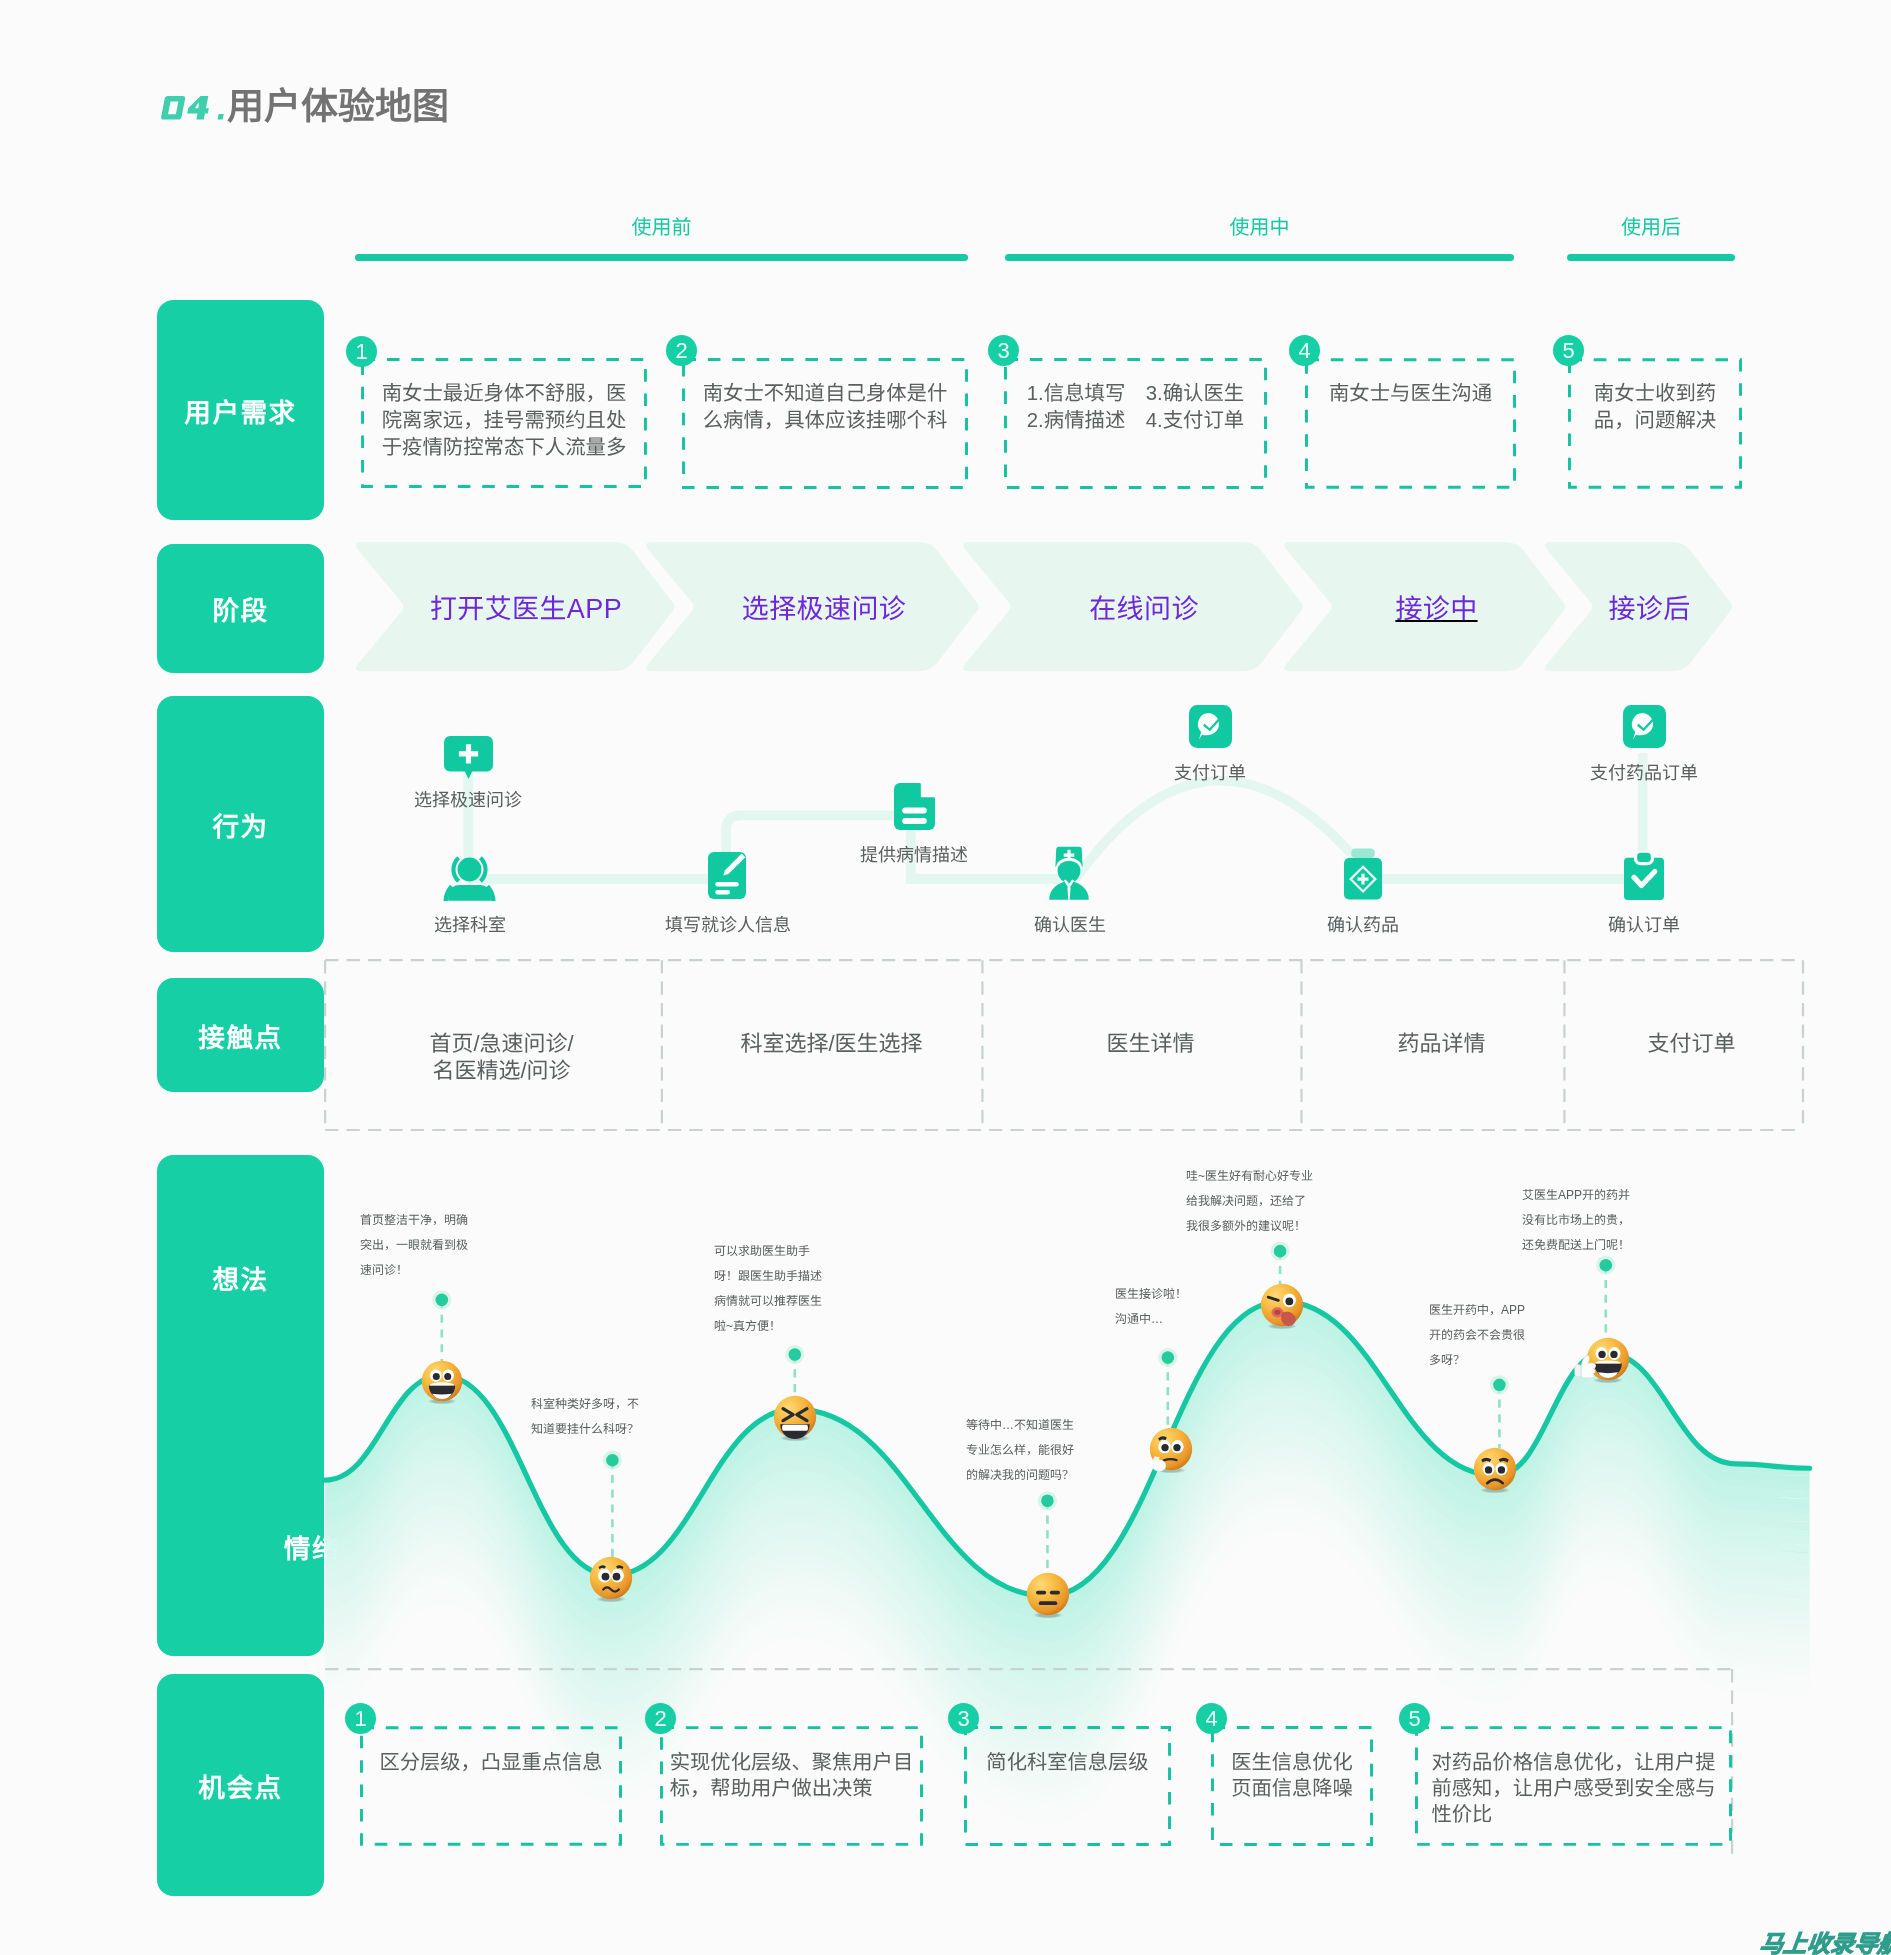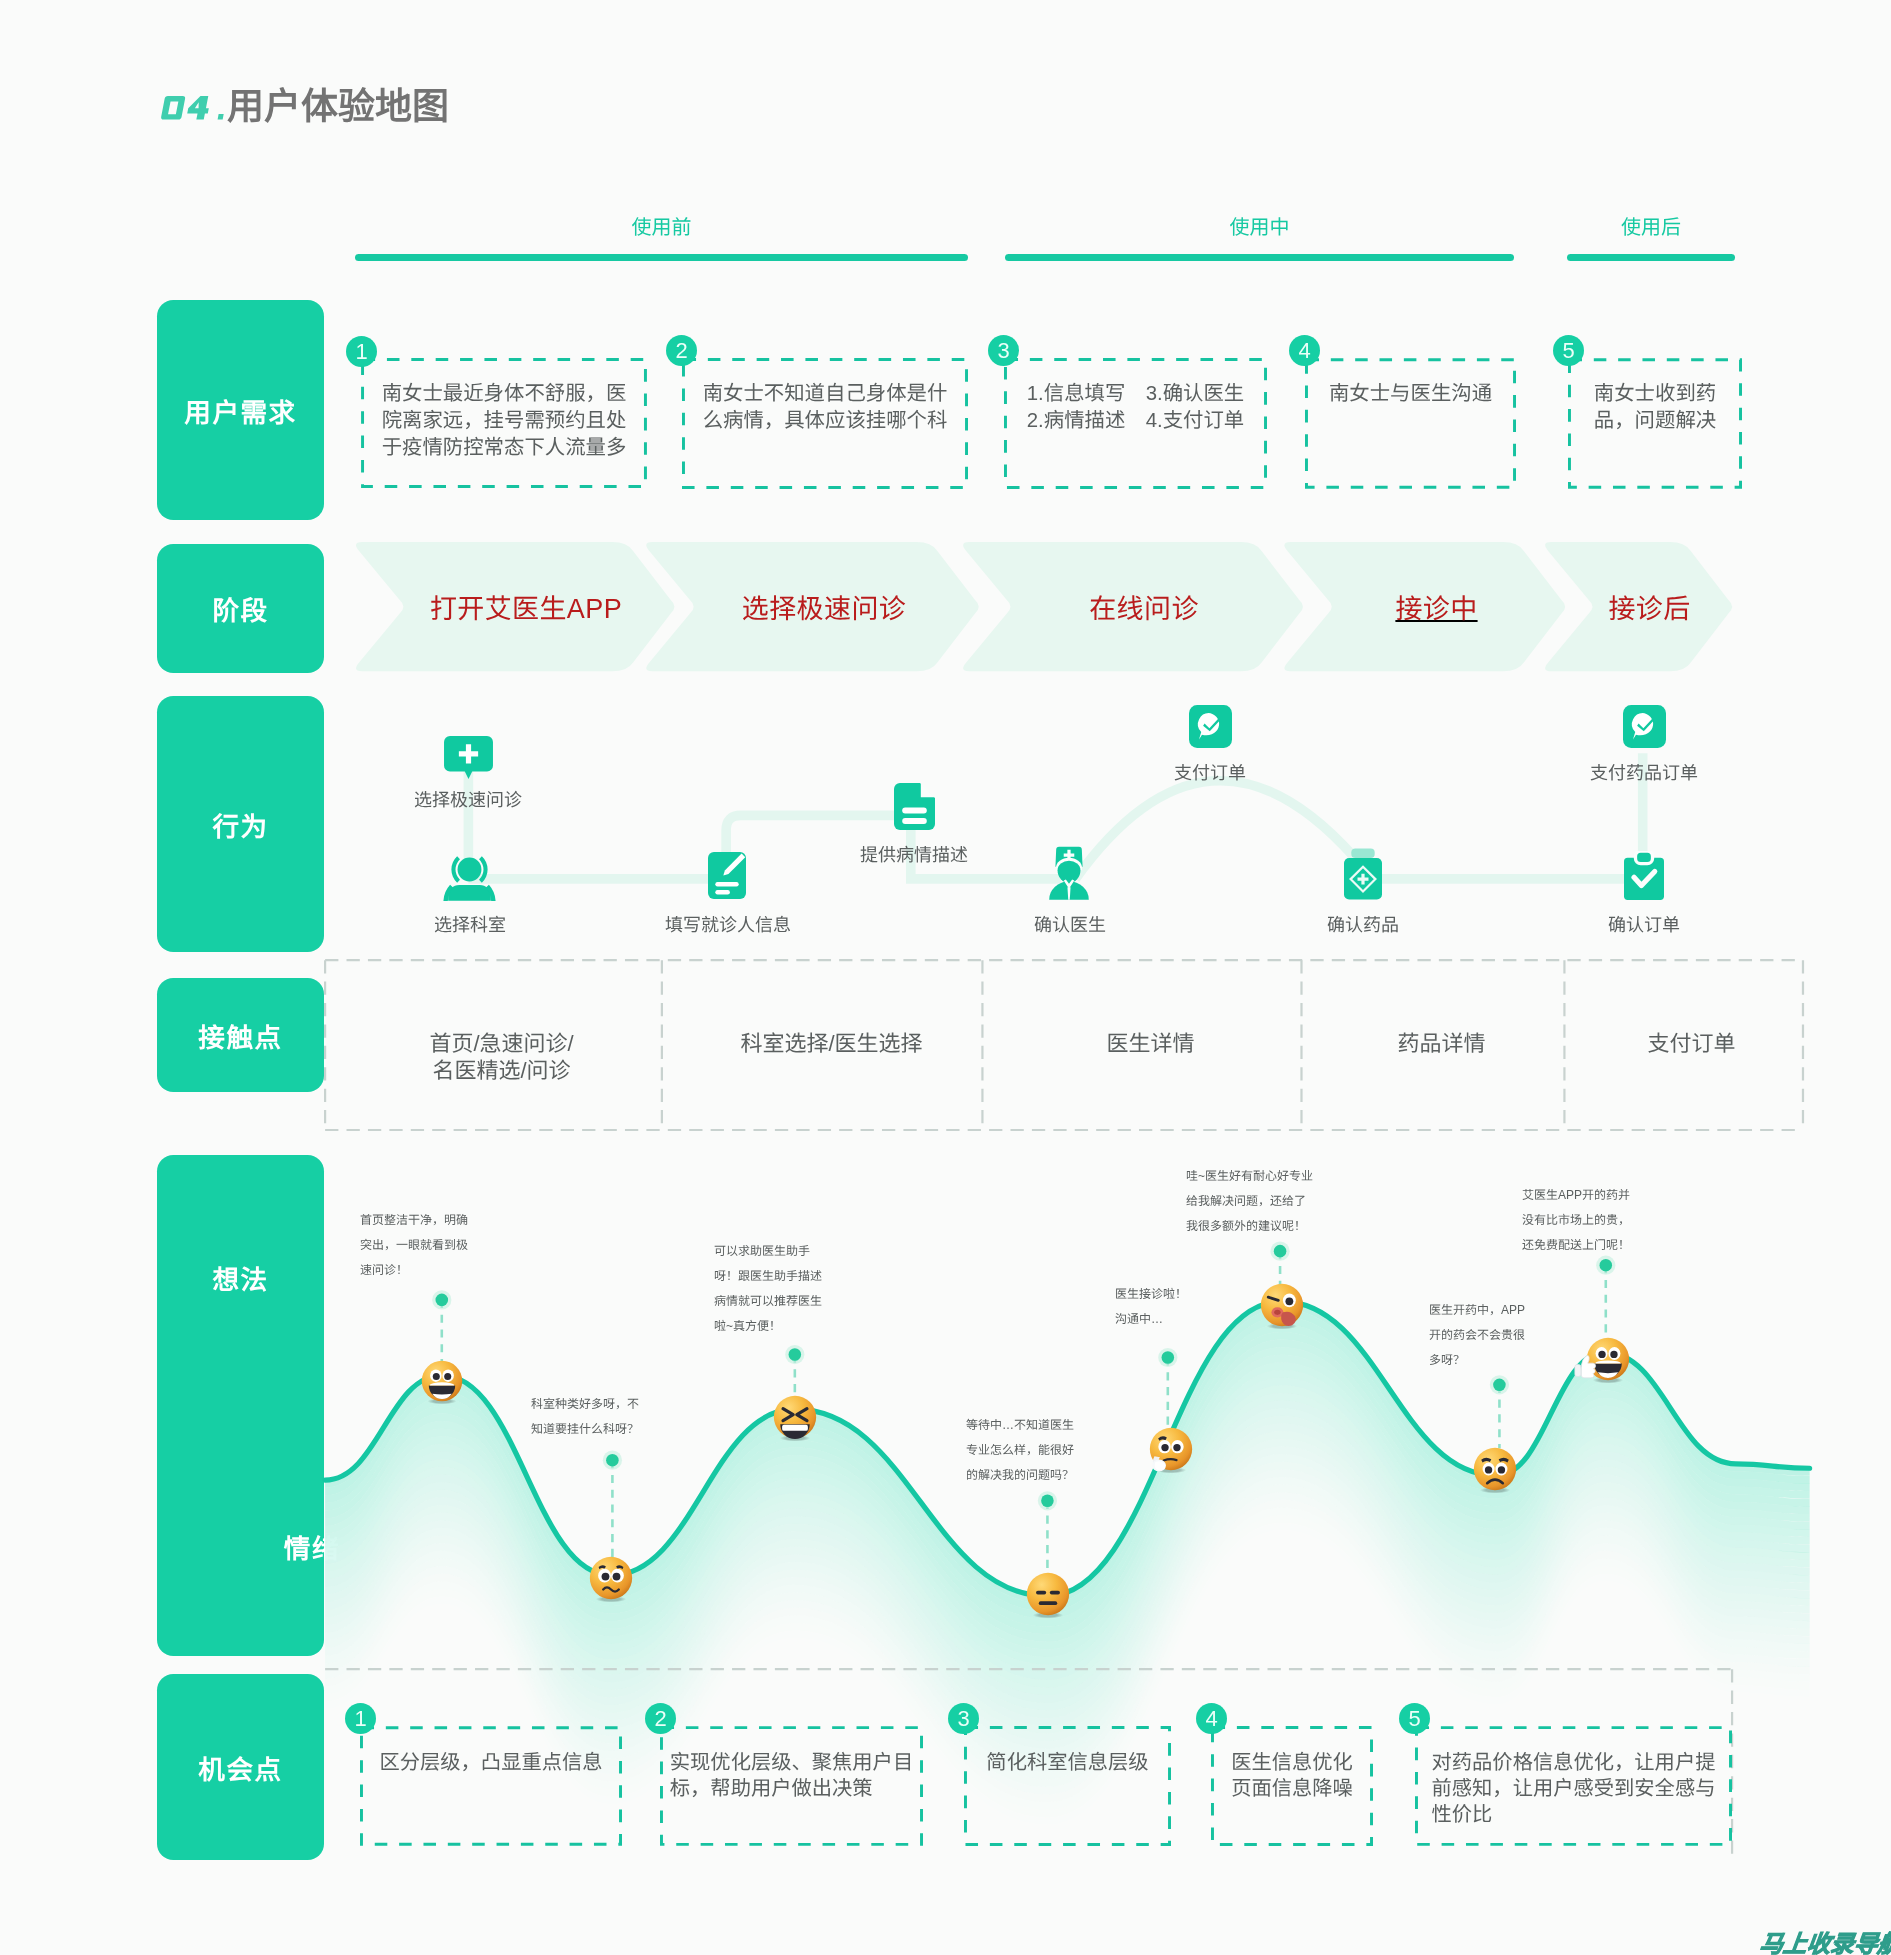--- a/index.html
+++ b/index.html
@@ -24,21 +24,21 @@
   .rowlabel.block{display:block;position:absolute;}
 
   
   .dbox{position:absolute;display:flex;align-items:flex-start;justify-content:center;padding-top:22px;}
   .dashsvg{position:absolute;left:0;top:0;}
   .dbox .txt{font-size:20.4px;line-height:27px;color:#5a5f5f;text-align:left;white-space:nowrap;}
   .numcircle{position:absolute;width:31px;height:31px;border-radius:50%;background:#16cfa4;color:#eafff8;font-size:22px;display:flex;align-items:center;justify-content:center;font-weight:400;}
 
   
   .chev{position:absolute;background:#e8f7f1;display:flex;align-items:center;justify-content:center;}
-  .chev span{font-size:27px;color:#b91c1c;font-weight:400;letter-spacing:0.4px;}
+  .chev span{font-size:27px;color:#6d28d9;font-weight:400;letter-spacing:0.4px;}
 
   
   .bicon{position:absolute;}
   .blabel{position:absolute;font-size:18px;color:#5a5f5f;text-align:center;white-space:nowrap;transform:translateX(-50%);}
 
   
   .tpcell{position:absolute;display:flex;align-items:flex-start;justify-content:center;padding-top:71px;}
   .tpcell .txt{font-size:22px;line-height:26.6px;color:#5a5f5f;text-align:center;white-space:nowrap;}
 
   
@@ -74,21 +74,21 @@
 <div class="phase-label" style="left:1567px;top:211px;width:168px;">使用后</div>
 <div class="phase-bar" style="left:1567px;top:254px;width:168px;"></div>
 <div class="rowlabel" style="left:157px;top:300px;width:167px;height:220px;">用户需求</div>
 <div class="rowlabel" style="left:157px;top:544px;width:167px;height:129px;">阶段</div>
 <div class="rowlabel" style="left:157px;top:696px;width:167px;height:256px;">行为</div>
 <div class="rowlabel" style="left:157px;top:978px;width:167px;height:114px;">接触点</div>
 <div class="rowlabel block" style="left:157px;top:1155px;width:167px;height:501px;">
       <span style="position:absolute;left:0;top:103px;width:100%;text-align:center;">想法</span>
       <span style="position:absolute;left:16px;top:372px;width:100%;text-align:right;">情绪</span>
     </div>
-<div class="rowlabel" style="left:157px;top:1674px;width:167px;height:186px;">机会点</div>
+<div class="rowlabel" style="left:157px;top:1674px;width:167px;height:222px;">机会点</div>
 <div class="dbox" style="left:361px;top:358px;width:286px;height:130px;">
       <svg class="dashsvg" width="286" height="130" viewBox="0 0 387 176">
         <rect x="2" y="2" width="383" height="172" fill="none" stroke="#16c2a0" stroke-width="4" stroke-dasharray="17 16"></rect>
       </svg>
 <div class="txt"><span>南女士最近身体不舒服，医</span><br><span>院离家远，挂号需预约且处</span><br><span>于疫情防控常态下人流量多</span></div>
 </div>
 <div class="numcircle" style="left:346px;top:336px;">1</div>
 <div class="dbox" style="left:682px;top:358px;width:286px;height:131px;">
       <svg class="dashsvg" width="286" height="131" viewBox="0 0 387 177">
         <rect x="2" y="2" width="383" height="173" fill="none" stroke="#16c2a0" stroke-width="4" stroke-dasharray="17 16"></rect>

